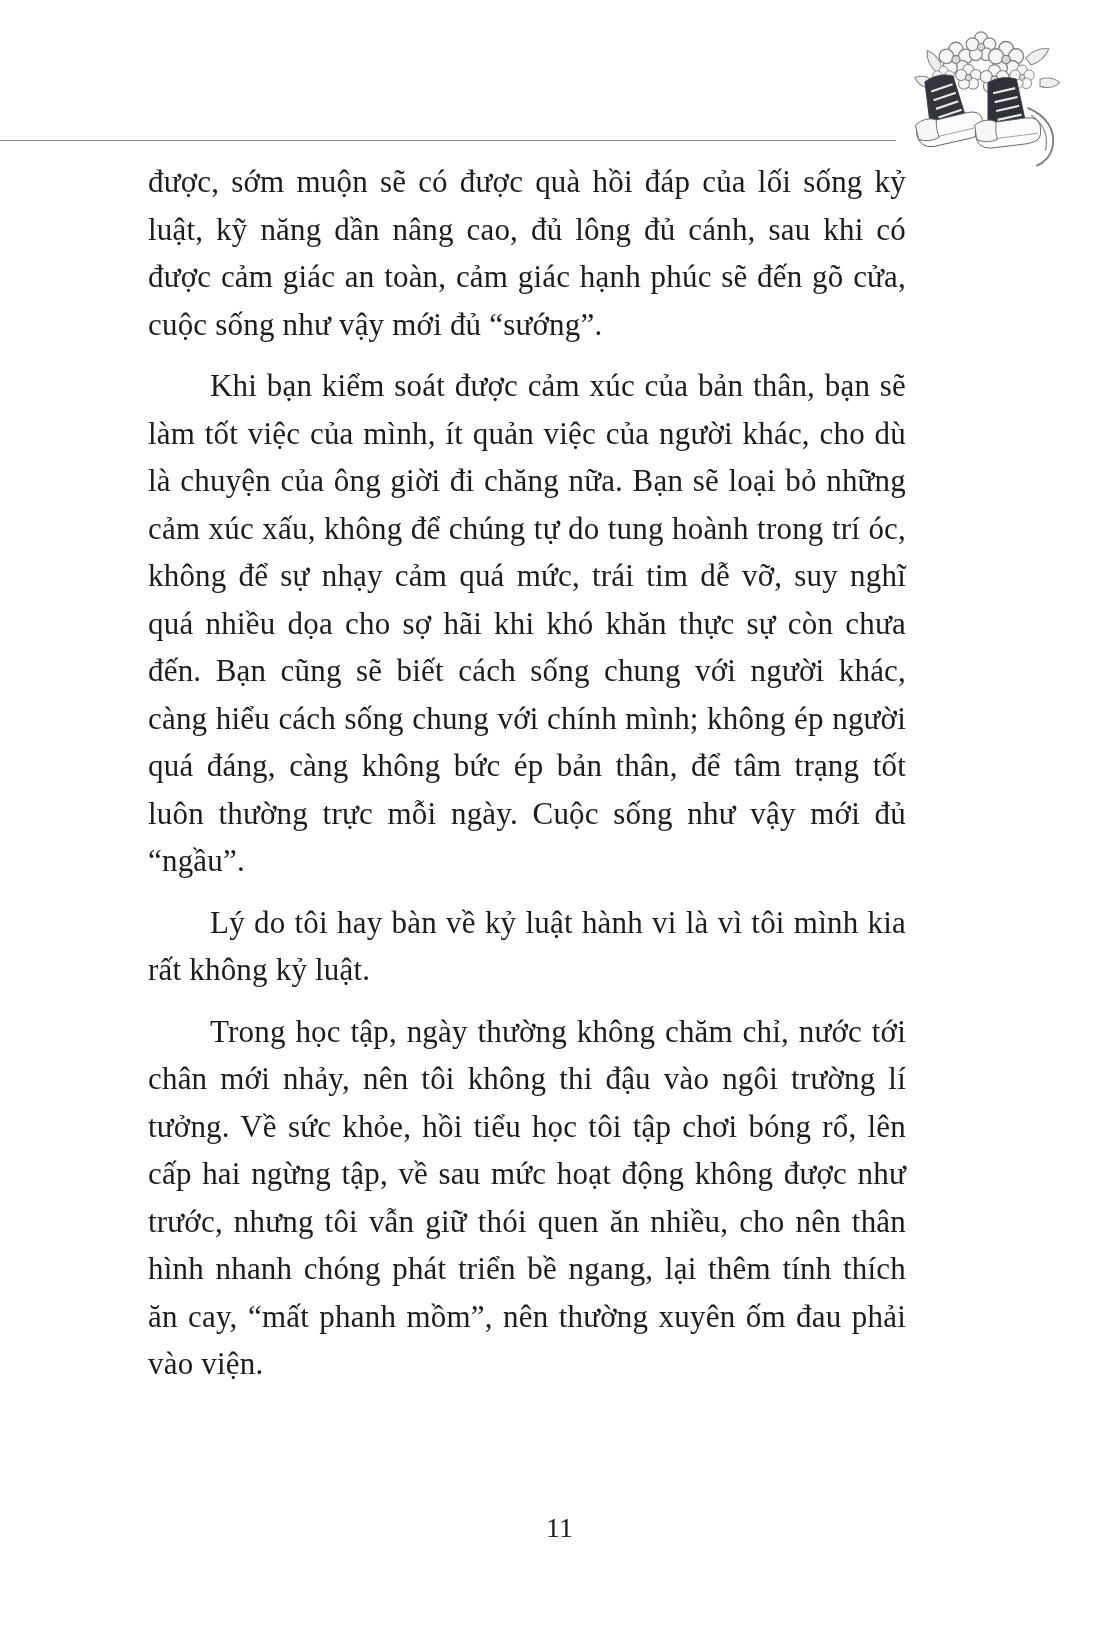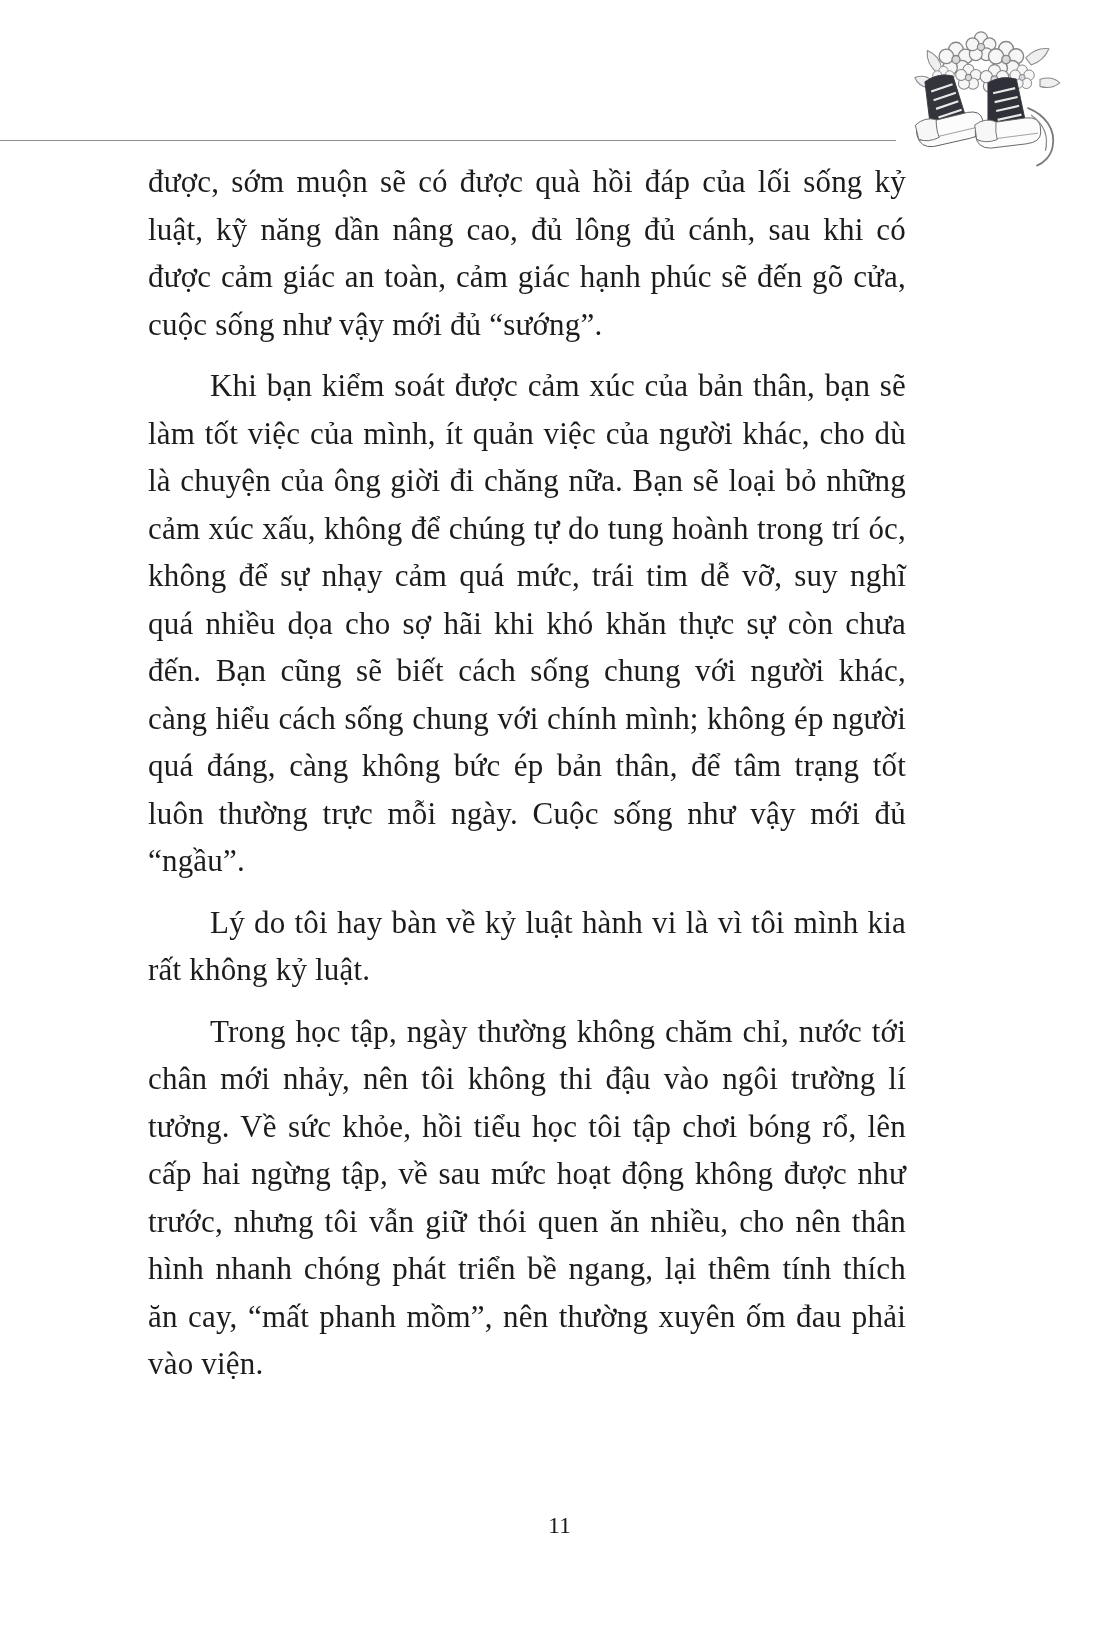--- a/index.html
+++ b/index.html
@@ -41,21 +41,21 @@
   .para { margin: 0 0 14px 0; }
   .para.indent { text-indent: 62px; }
   .page-footer {
     position: absolute;
     top: 1512px;
     left: 0;
     width: 100%;
     text-align: center;
   }
   .page-number {
-    font-size: 24px;
+    font-size: 28px;
     color: #1c1c1c;
     font-family: "Liberation Serif", "DejaVu Serif", serif;
   }
 </style>
 </head>
 <body>
 
 <div class="page">
 
   <div class="header-rule"></div>

